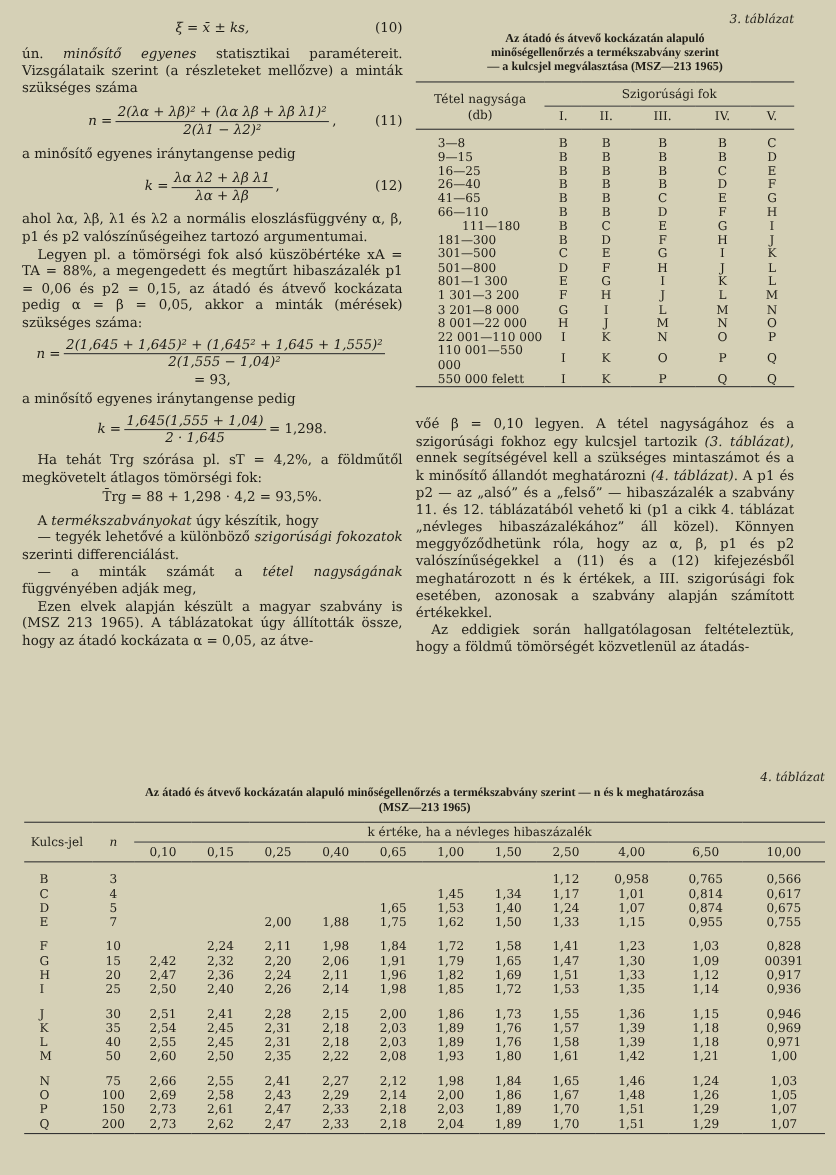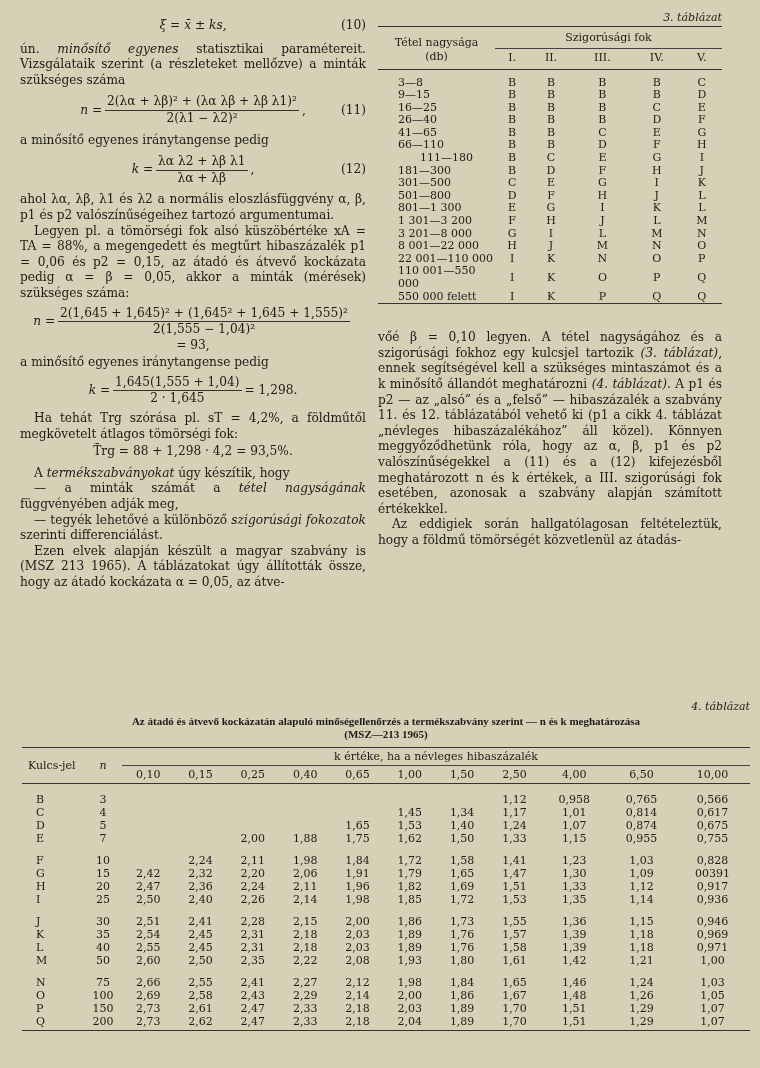--- a/index.html
+++ b/index.html
@@ -5,21 +5,21 @@
   * { box-sizing: border-box; margin: 0; padding: 0; }
   html, body { width: 760px; height: 1068px; background: #d5d0b6; overflow: hidden; }
   body { font-family: "DejaVu Serif", "Liberation Serif", serif; color: #1e1c16; position: relative; }
   .col { position: absolute; font-size: 12.2px; line-height: 15.6px; }
   .left { left: 20px; top: 10px; width: 346px; }
   .right { left: 378px; top: 10px; width: 344px; }
   p { text-align: justify; }
   p.ind { text-indent: 14px; }
   .eq { display: flex; align-items: center; justify-content: center; position: relative; margin: 3px 0; }
   .eq .num { position: absolute; right: 0; }
-  .frac { display: inline-flex; flex-direction: column; align-items: center; vertical-align: middle; margin: 0 3px; }
+  .frac { display: inline-flex; flex-direction: column; align-items: center; vertical-align: middle; margin: 0 3px; font-style: italic; }
   .frac .top { border-bottom: 1px solid #333; padding: 0 2px; }
   .frac .bot { padding: 0 2px; }
   i, .it { font-style: italic; }
   .tabnum { text-align: right; font-style: italic; font-size: 11px; }
   .tabtitle { text-align: center; font-weight: bold; font-size: 11px; line-height: 13px; font-family: "Liberation Serif", serif; }
   table { border-collapse: collapse; width: 100%; font-size: 11px; }
   .t3 td, .t3 th { text-align: center; font-weight: normal; padding: 0; line-height: 12.6px; }
   .t3 thead th { line-height: 14px; }
   .rule-top { border-top: 1.5px solid #333; }
   .rule-bot { border-bottom: 1.5px solid #333; }
@@ -77,27 +77,32 @@
       <span class="top">1,645(1,555 + 1,04)</span>
       <span class="bot">2 · 1,645</span>
     </span>
     <span>= 1,298.</span>
   </div>
   <p class="ind">Ha tehát Trg szórása pl. sT = 4,2%, a földműtől megkövetelt átlagos tömörségi fok:</p>
   <div class="eq" style="margin:2px 0 6px;">
     <span>T̄rg = 88 + 1,298 · 4,2 = 93,5%.</span>
   </div>
   <p class="ind"><span>A </span><i>termékszabványokat</i><span> úgy készítik, hogy</span></p>
+  <p class="ind"><span>— tegyék lehetővé a különböző </span><i>szigorúsági fokozatok</i><span> szerinti differenciálást.</span></p>
   <p class="ind"><span>— a minták számát a </span><i>tétel nagyságának</i><span> függvényében adják meg,</span></p>
-  <p class="ind"><span>— tegyék lehetővé a különböző </span><i>szigorúsági fokozatok</i><span> szerinti differenciálást.</span></p>
   <p class="ind">Ezen elvek alapján készült a magyar szabvány is (MSZ 213 1965). A táblázatokat úgy állították össze, hogy az átadó kockázata α = 0,05, az átve-</p>
 </div>
 
 <div class="col right">
   <div class="tabnum">3. táblázat</div>
+  <div class="tabtitle" style="margin:3px 0 6px;">
+    <div>Az átadó és átvevő kockázatán alapuló</div>
+    <div>minőségellenőrzés a termékszabvány szerint</div>
+    <div>— a kulcsjel megválasztása (MSZ—213 1965)</div>
+  </div>
   <table class="t3">
     <thead>
       <tr class="rule-top">
         <th rowspan="2" style="width:34%; padding-top:4px;">
           <div>Tétel nagysága</div>
           <div>(db)</div>
         </th>
         <th colspan="5" class="sub-rule" style="padding-top:4px; padding-bottom:3px;">Szigorúsági fok</th>
       </tr>
       <tr class="rule-bot" id="t3-grades">

